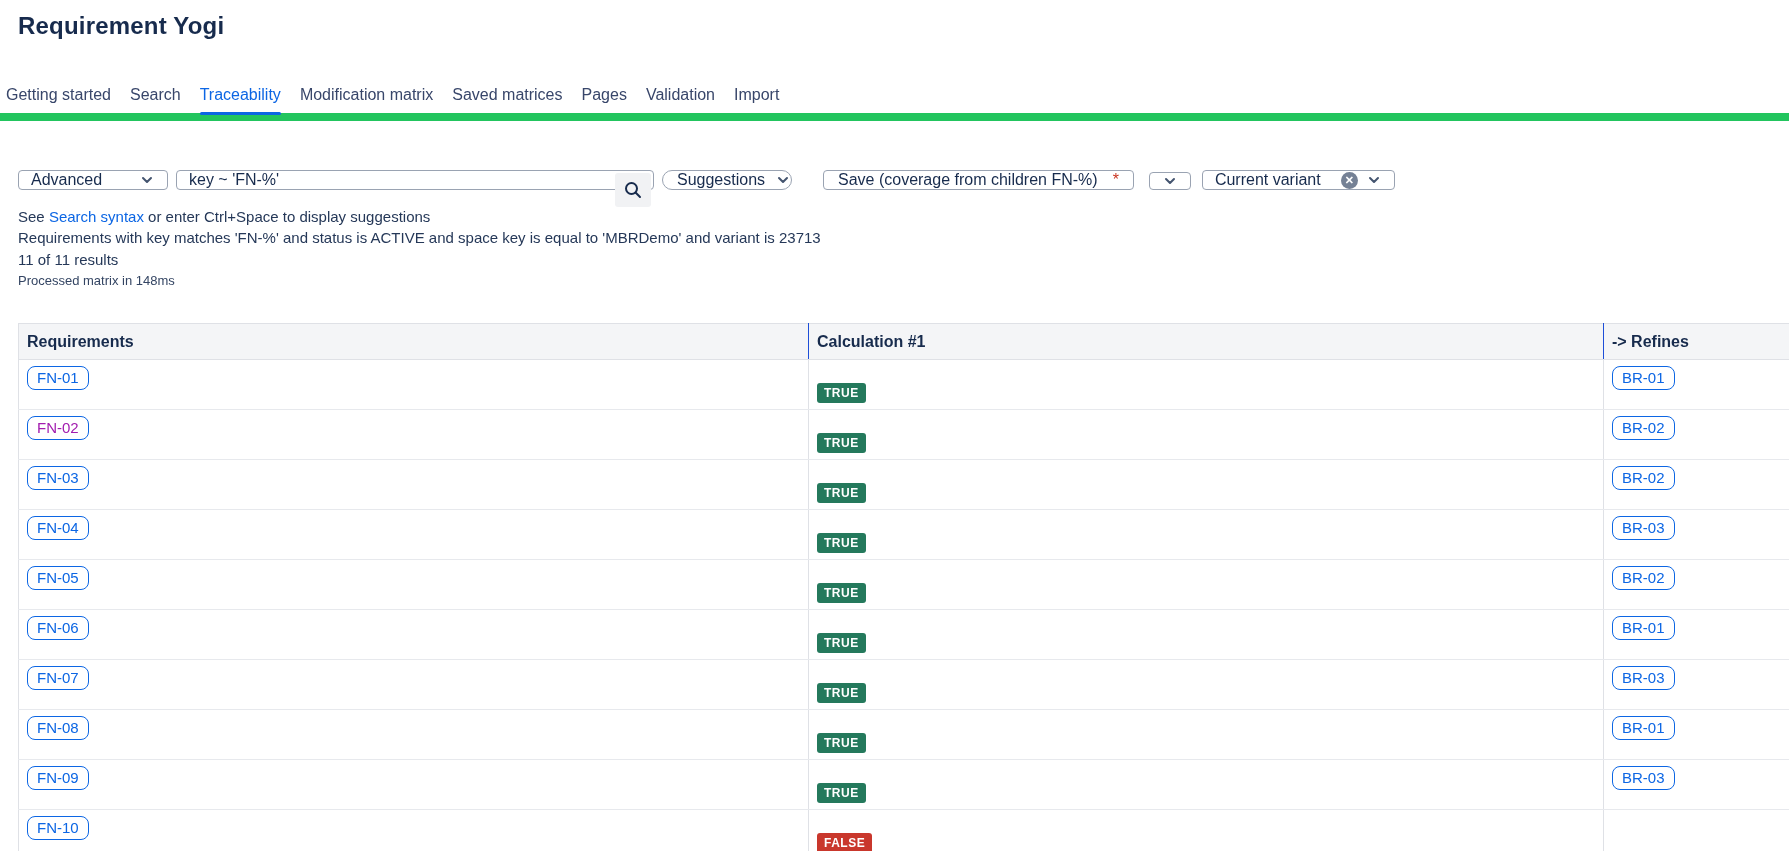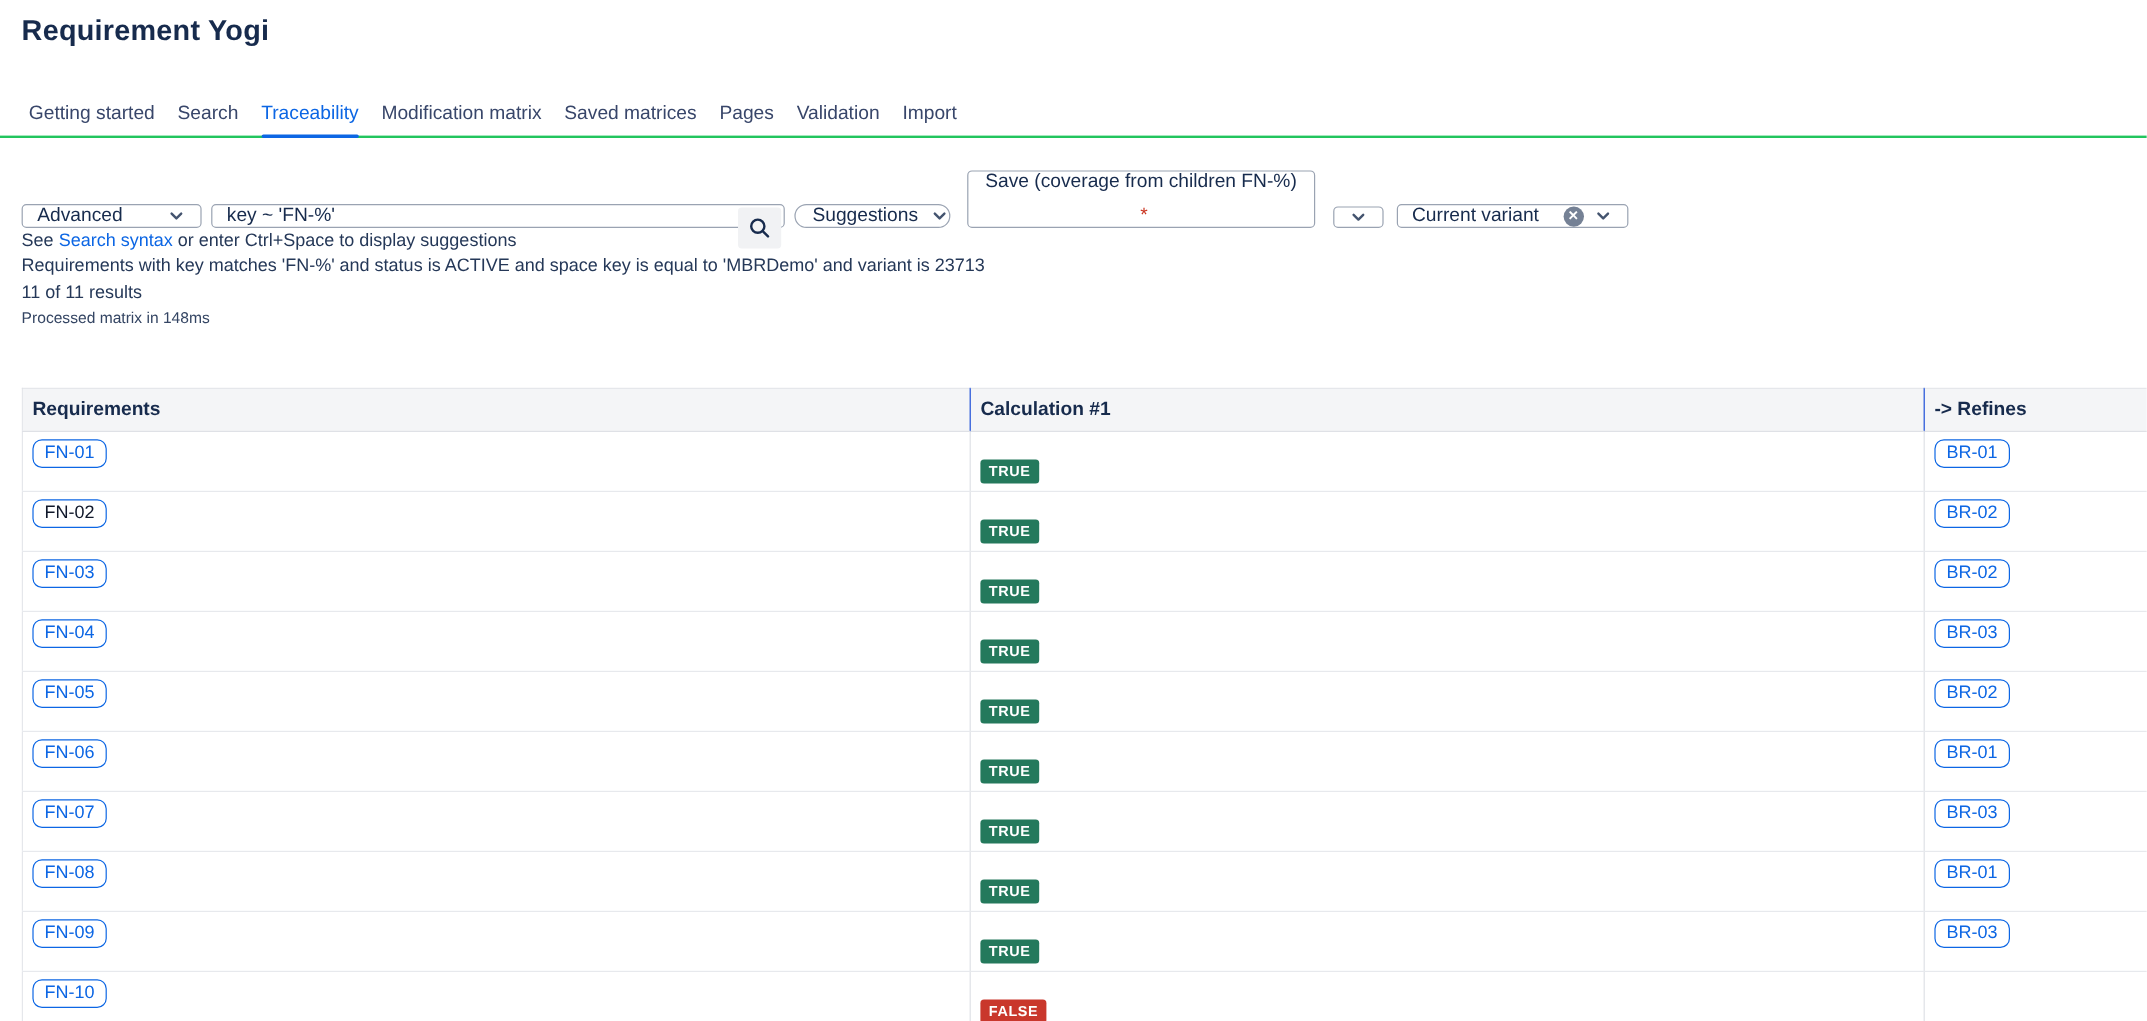--- a/index.html
+++ b/index.html
@@ -4,48 +4,48 @@
 <style>
   * { margin:0; padding:0; box-sizing:border-box; }
   html,body { width:1789px; height:851px; background:#fff; overflow:hidden;
               font-family:"Liberation Sans", sans-serif; color:#172B4D; }
   .page { position:relative; width:1789px; height:851px; }
 
   
   .page-title { position:absolute; top:12px; left:18px; font-size:24px; font-weight:700; color:#172B4D; letter-spacing:.2px; }
 
   
-  .tabs { position:absolute; top:84px; left:0; width:1789px; padding-left:24px; border-bottom:2px solid #22c55e; }
+  .tabs { position:absolute; top:84px; left:0; width:1789px; padding-left:6px; border-bottom:8px solid #22c55e; }
   .tab { display:inline-block; position:relative; font-size:16px; color:#38466A; padding:2px 0 9px 0; margin-right:19px; cursor:pointer; }
   .tab.active { color:#0C66E4; }
   .tab.active::after { content:""; position:absolute; left:0; right:0; bottom:-2px; height:3px; background:#0C66E4; border-radius:2px; }
 
   
   .toolbar { position:absolute; top:148px; left:18px; display:flex; align-items:flex-end; gap:8px; height:42px; }
   .ctrl { display:flex; align-items:center; background:#fff; border:1px solid #9AA3B2; border-radius:4px; font-size:16px; color:#172B4D; }
   .select { justify-content:space-between; padding:0 12px; cursor:pointer; }
   .select-advanced { width:150px; }
   .select-variant  { width:193px; margin-left:3px; }
   .chev { width:16px; height:16px; flex:0 0 auto; }
   .search-wrap { position:relative; width:478px; }
   .search-input { width:100%; height:100%; border:1px solid #9AA3B2; border-radius:4px; font-size:16px; color:#172B4D;
                   padding:0 48px 0 12px; font-family:"Liberation Sans", sans-serif; outline:none; }
   .search-btn { position:absolute; top:3px; right:3px; width:36px; height:34px; background:#F1F2F4; border:none; border-radius:3px;
                 display:flex; align-items:center; justify-content:center; cursor:pointer; }
   .btn { padding:0 14px; cursor:pointer; gap:10px; }
   .btn-suggestions { width:130px; justify-content:space-between;border-radius:10px; }
-  .btn-save { margin-left:6px;flex-direction:column; }
+  .btn-save { margin-left:23px; }
   .req-star { color:#CA3521; margin-left:5px; font-size:16px; }
   .btn-save-chevron { width:42px; justify-content:center; margin-left:7px; }
   .variant-icons { display:flex; align-items:center; gap:8px; margin-left:auto; }
   .clear-circle { width:17px; height:17px; border-radius:50%; background:#758195; color:#fff; font-size:11px; line-height:17px;
                   text-align:center; font-weight:700; cursor:pointer; }
 
   
-  .hint-line   { position:absolute; left:18px; font-size:15px; color:#253858; }
+  .hint-line   { position:absolute; left:18px; font-size:15px; color:#253858;margin-top:16px; }
   .hint-syntax { top:192px; }
   .hint-query  { top:213px; }
   .hint-results{ top:235px; }
   .hint-processed { top:257px; font-size:13px; color:#344563; }
   .link { color:#0C66E4; cursor:pointer; text-decoration:none; }
   .sp { white-space:pre; }
 
   
   .matrix-wrap { position:absolute; top:323px; left:18px; width:1771px; overflow:hidden; }
   table { border-collapse:collapse; table-layout:fixed; width:1830px; border:1px solid #DFE1E6; border-bottom:2px solid #D7DBE1; }
@@ -141,21 +141,21 @@
           <th>-&gt; Refines</th>
         </tr>
       </thead>
       <tbody id="matrix-body">
           <tr>
             <td><span class="req-badge" style="color: rgb(12, 102, 228); border-color: rgb(12, 102, 228);">FN-01</span></td>
             <td><span class="loz" style="background: rgb(36, 121, 92);">TRUE</span></td>
             <td class="ref-cell"><span class="req-badge" style="color: rgb(12, 102, 228); border-color: rgb(12, 102, 228);">BR-01</span></td>
           </tr>
           <tr>
-            <td><span class="req-badge" style="color: #0f172a; border-color: rgb(12, 102, 228);">FN-02</span></td>
+            <td><span class="req-badge" style="color: #a21caf; border-color: rgb(12, 102, 228);">FN-02</span></td>
             <td><span class="loz" style="background: rgb(36, 121, 92);">TRUE</span></td>
             <td class="ref-cell"><span class="req-badge" style="color: rgb(12, 102, 228); border-color: rgb(12, 102, 228);">BR-02</span></td>
           </tr>
           <tr>
             <td><span class="req-badge" style="color: rgb(12, 102, 228); border-color: rgb(12, 102, 228);">FN-03</span></td>
             <td><span class="loz" style="background: rgb(36, 121, 92);">TRUE</span></td>
             <td class="ref-cell"><span class="req-badge" style="color: rgb(12, 102, 228); border-color: rgb(12, 102, 228);">BR-02</span></td>
           </tr>
           <tr>
             <td><span class="req-badge" style="color: rgb(12, 102, 228); border-color: rgb(12, 102, 228);">FN-04</span></td>

